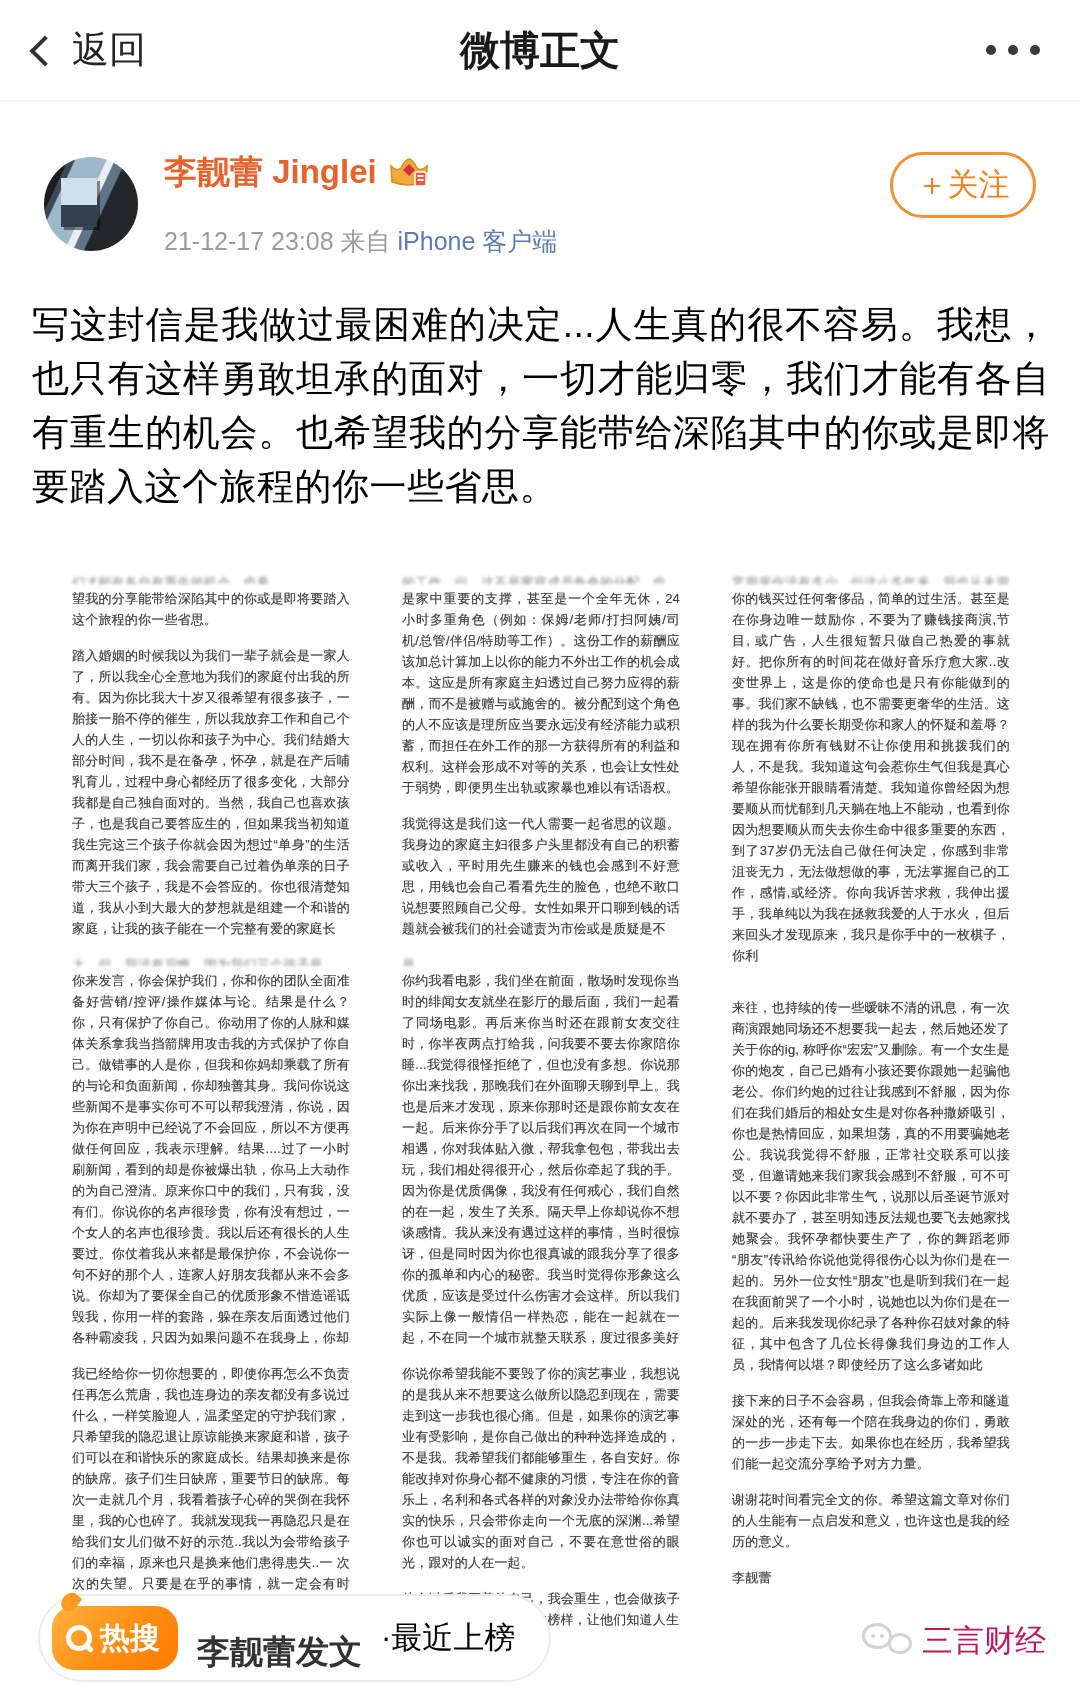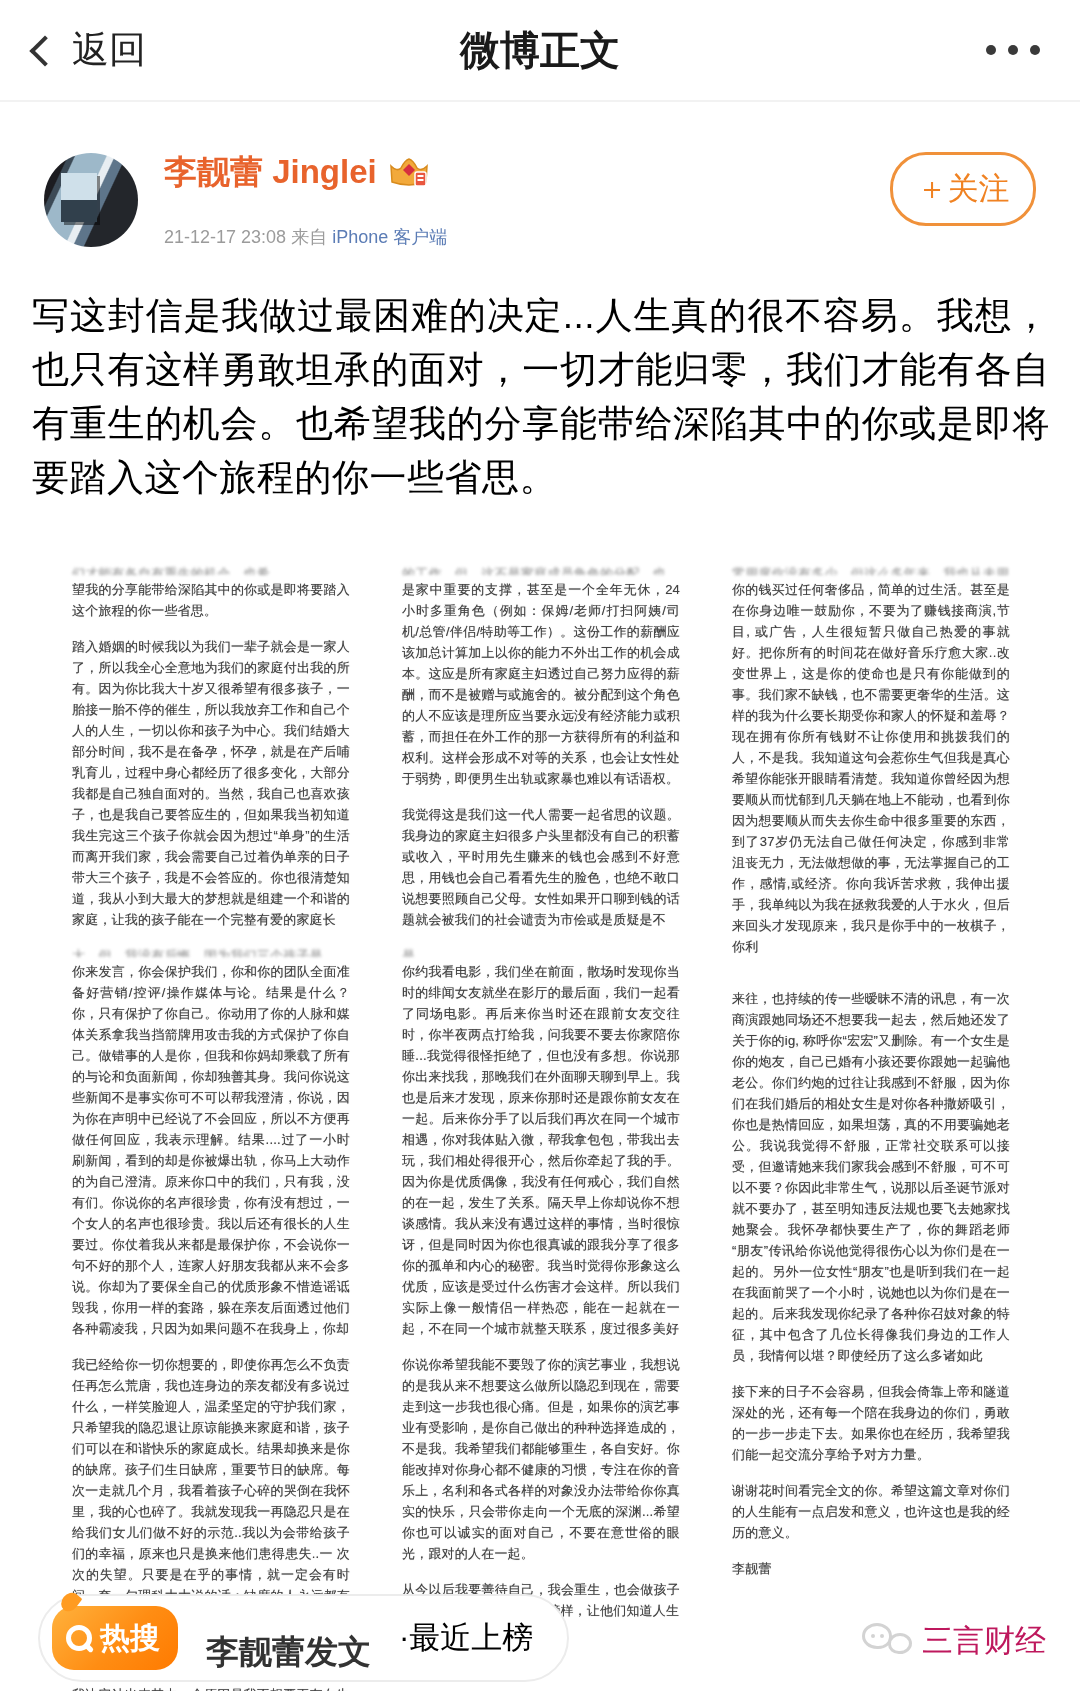--- a/index.html
+++ b/index.html
@@ -20,38 +20,38 @@
             background:
               linear-gradient(160deg, rgba(0,0,0,0) 0 100%),
               linear-gradient(115deg,#1c1c20 18%, #3c4a56 19% 23%, #9db8c9 24% 46%, #e8eef2 47% 52%, #5e758a 53% 60%, #23262b 61%);
             position:relative; cursor:pointer; }
   .avatar::after { content:""; position:absolute; left:18%; top:22%; width:38%; height:52%;
             background:linear-gradient(180deg,#cfe0ea 0 55%, #31404c 56% 100%); box-shadow:3px 3px 0 rgba(0,0,0,.45); }
   .post-meta { margin-left:26px; }
   .author-line { display:flex; align-items:center; gap:12px; }
   .author-name { color:#e8632c; font-size:33px; font-weight:700; cursor:pointer; }
   .crown { width:40px; height:34px; display:inline-block; }
-  .time-line { margin-top:30px; font-size:18px; color:#9b9b9b; }
+  .time-line { margin-top:30px; font-size:25px; color:#9b9b9b; }
   .time-line .src-link { color:#5b7cb5; }
-  .follow-btn { position:absolute; right:4px; top:2px; width:146px; height:74px; border:3px solid #f0913a; border-radius:36px;
+  .follow-btn { position:absolute; right:4px; top:2px; width:146px; height:66px; border:3px solid #f0913a; border-radius:36px;
                 color:#f08222; font-size:31px; display:flex; align-items:center; justify-content:center; background:#fff; cursor:pointer; }
 
   
   .headline { margin:40px 30px 0 32px; font-size:37px; line-height:54px; color:#000000; font-weight:500; letter-spacing:0.5px; text-align:justify; }
 
   
   .letter { margin:58px 70px 0 72px; display:flex; gap:52px; }
   .letter .col { flex:1; font-size:13px; line-height:21px; color:#424242; text-align:justify;
                  text-shadow:0 0 0.7px rgba(60,60,60,.55); letter-spacing:0.2px; }
   .letter p.para { margin-bottom:15px; }
   .letter p.cut { height:12px; overflow:hidden; filter:blur(1.4px); opacity:.55; margin-bottom:4px; }
 
   
   .footer { position:absolute; left:0; right:0; top:1594px; height:97px; }
-  .hot-pill { position:absolute; left:38px; top:0; height:88px; display:inline-flex; align-items:center; gap:28px;
+  .hot-pill { position:absolute; left:38px; top:0; height:88px; display:inline-flex; align-items:center; gap:19px;
               border:2px solid #ececec; border-radius:46px; background:#fff; padding:0 34px 0 12px; cursor:pointer;justify-content:flex-end; }
   .hot-badge { position:relative; height:64px; border-radius:22px; background:linear-gradient(135deg,#ffb23d 0%,#ff8d13 55%,#ff7a00 100%);
                display:flex; align-items:center; gap:8px; padding:0 18px 0 14px; color:#fff; font-size:30px; font-weight:700; }
   .hot-badge::before { content:""; position:absolute; left:10px; top:-14px; width:16px; height:20px; background:#ff9b21;
                border-radius:60% 10% 60% 60%; transform:rotate(38deg); }
   .mag { width:26px; height:26px; border:5px solid #fff; border-radius:50%; position:relative; background:transparent; }
   .mag::after { content:""; position:absolute; width:5px; height:11px; background:#fff; border-radius:3px;
                 right:-4px; bottom:-7px; transform:rotate(-45deg); }
   .hot-text { font-size:33px; color:#333; font-weight:600;margin-top:29px; }
   .hot-suffix { font-size:31px; color:#000000; font-weight:400; }

